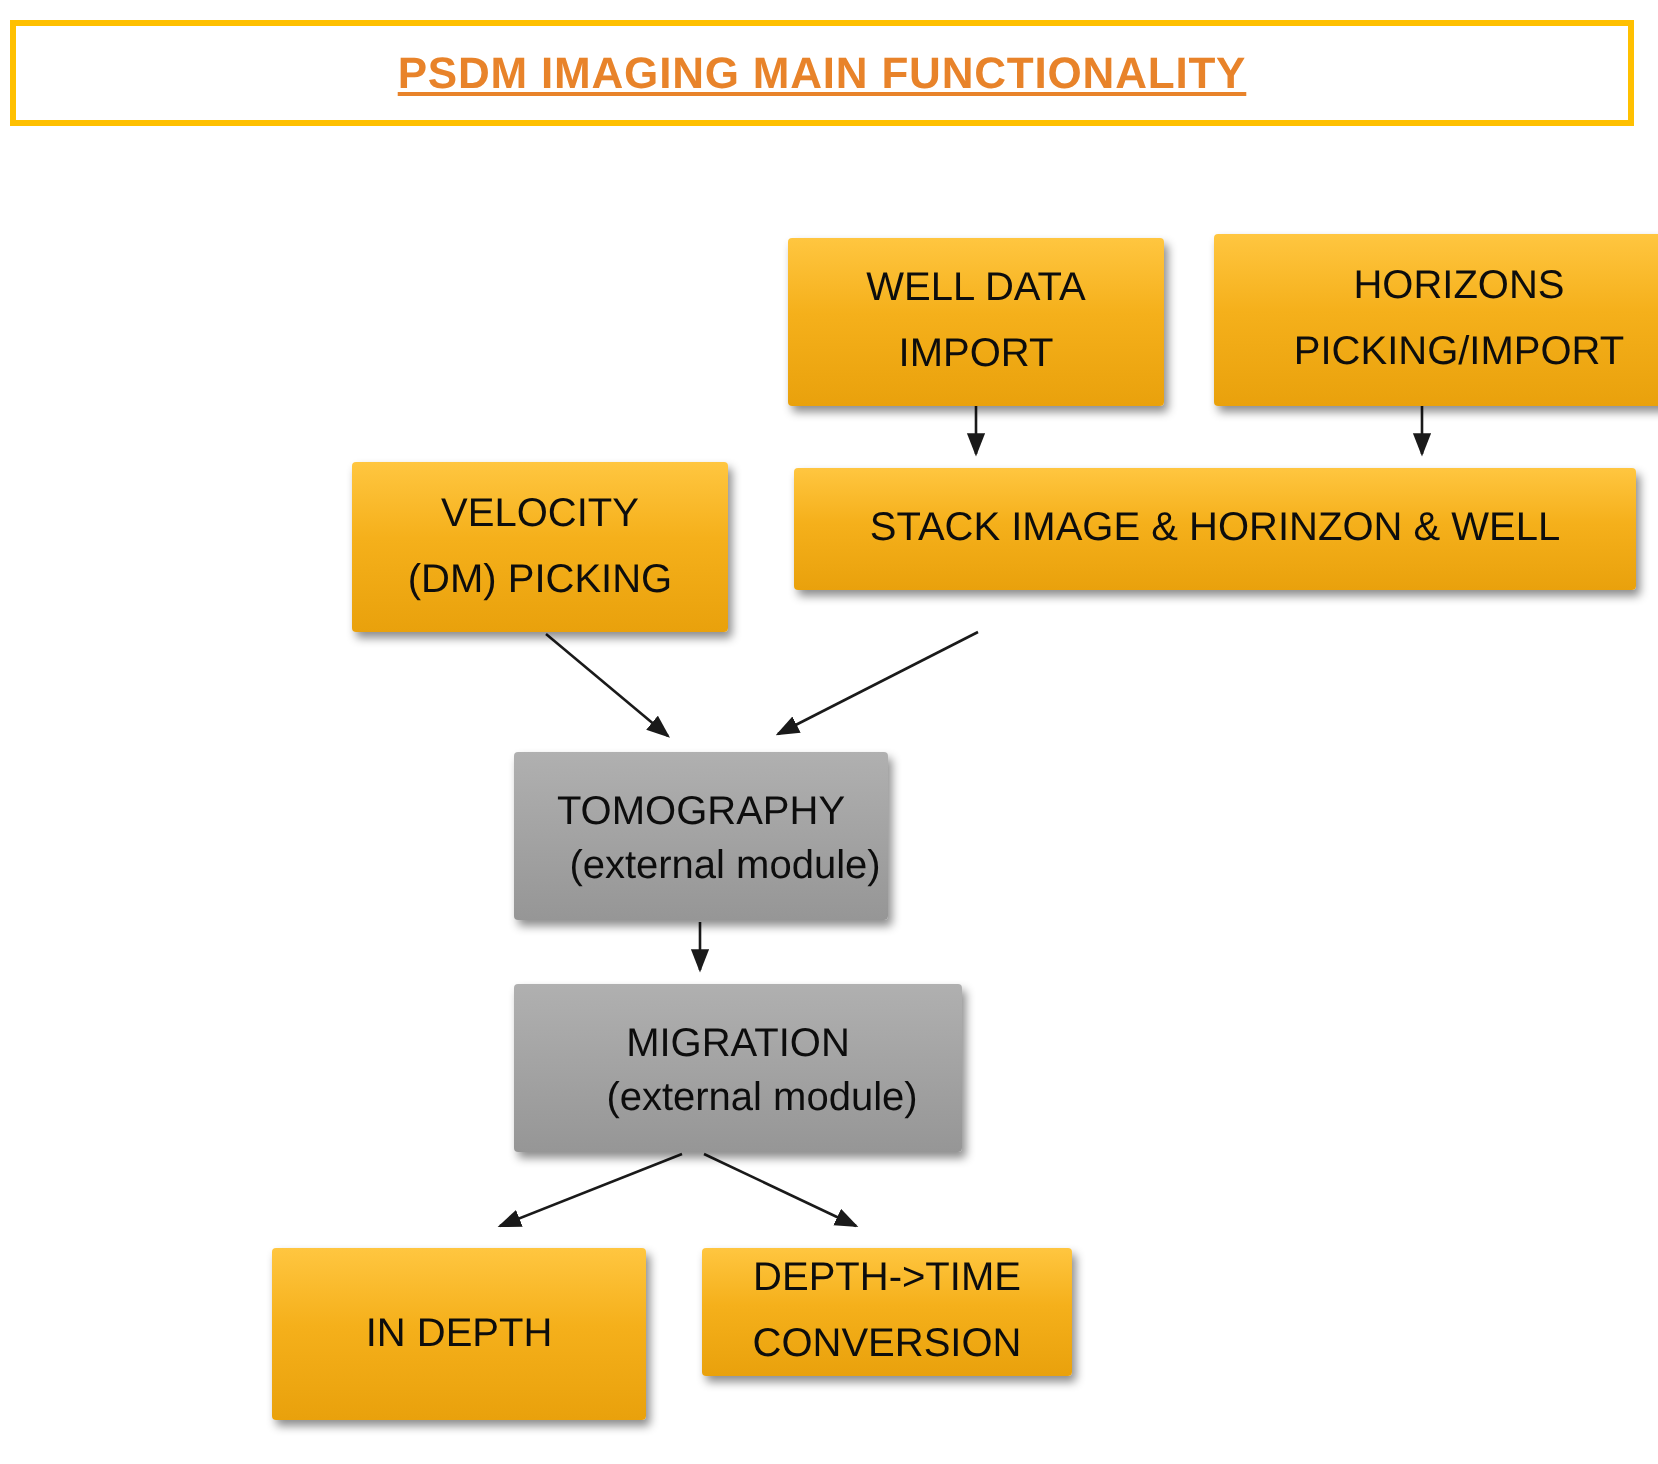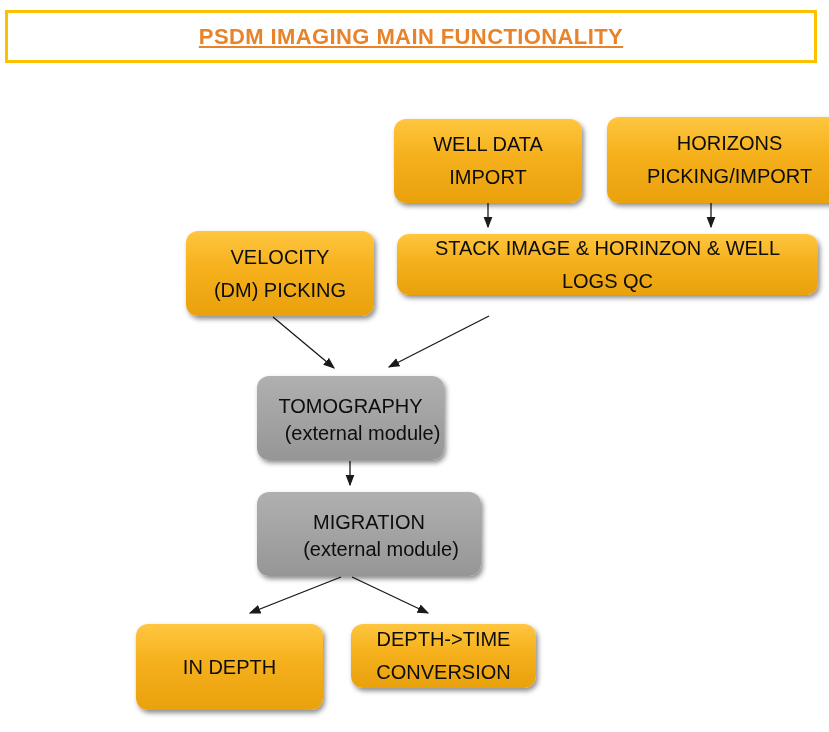--- a/index.html
+++ b/index.html
@@ -35,21 +35,21 @@
     letter-spacing:0.4px;
     text-decoration:underline;
   }
   .node{
     position:absolute;
     box-sizing:border-box;
     display:flex;flex-direction:column;
     align-items:center;justify-content:center;
     text-align:center;
     color:#0d0d0d;
-    border-radius:12px;
+    border-radius:2px;
     box-shadow:2px 3px 5px rgba(0,0,0,0.45);
   }
   .node.yellow{
     background:linear-gradient(180deg, var(--yellow-top) 0%, var(--yellow-mid) 45%, var(--yellow-bot) 100%);
   }
   .node.gray{
     background:linear-gradient(180deg, var(--gray-top) 0%, var(--gray-bot) 100%);
   }
   .node .line{
     font-size:20px;
@@ -95,28 +95,27 @@
   <div class="node yellow" style="left:394px;top:119px;width:188px;height:84px">
     <div class="line">WELL DATA</div>
     <div class="line">IMPORT</div>
   </div>
 
   <div class="node yellow" style="left:607px;top:117px;width:245px;height:86px">
     <div class="line">HORIZONS</div>
     <div class="line">PICKING/IMPORT</div>
   </div>
 
-  <div class="node yellow" style="left:186px;top:231px;width:188px;height:85px">
+  <div class="node yellow" style="left:176px;top:231px;width:188px;height:85px">
     <div class="line">VELOCITY</div>
     <div class="line">(DM) PICKING</div>
   </div>
 
   <div class="node yellow" style="left:397px;top:234px;width:421px;height:61px">
     <div class="line">STACK IMAGE &amp; HORINZON &amp; WELL</div>
-    <div class="line">LOGS QC</div>
   </div>
 
   <div class="node gray" style="left:257px;top:376px;width:187px;height:84px">
     <div class="line">TOMOGRAPHY</div>
     <div class="sub">(external module)</div>
   </div>
 
   <div class="node gray" style="left:257px;top:492px;width:224px;height:84px">
     <div class="line">MIGRATION</div>
     <div class="sub">(external module)</div>

